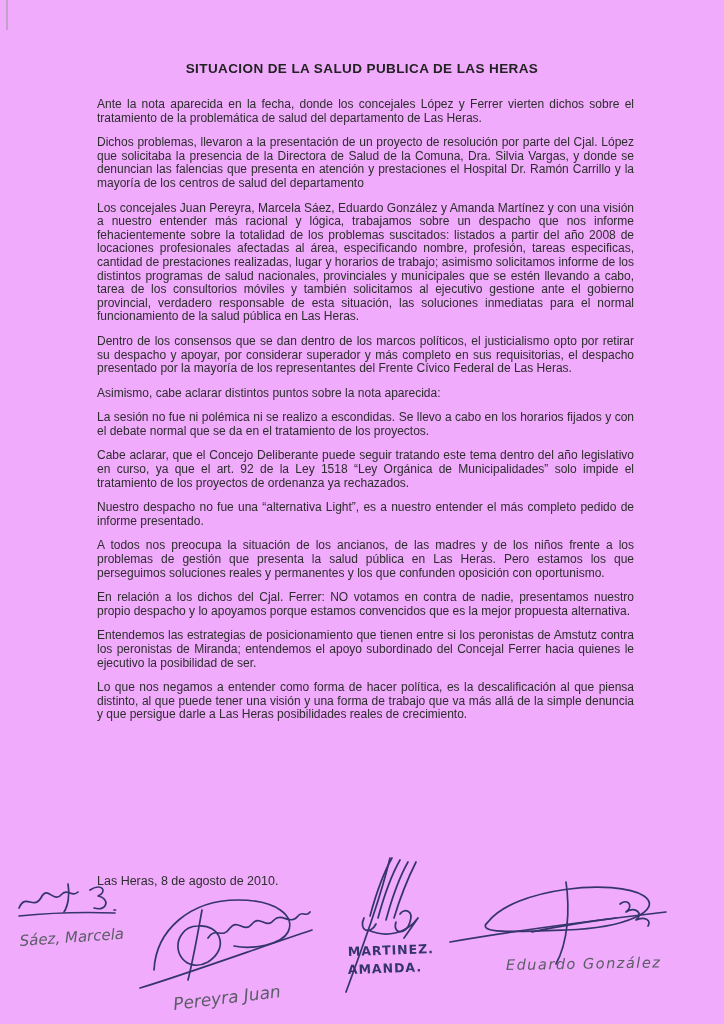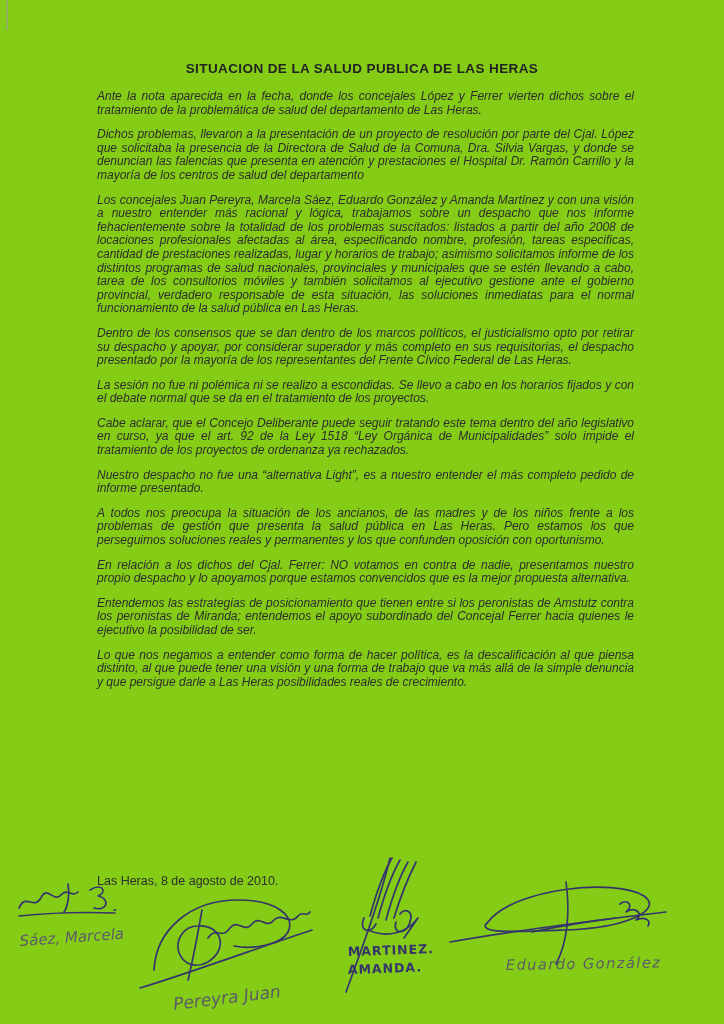--- a/index.html
+++ b/index.html
@@ -2,21 +2,21 @@
 <html><head>
 <meta charset="utf-8">
 <style>
   * { margin: 0; padding: 0; box-sizing: border-box; }
   html, body { background: #e9e9e9; }
   .page {
     position: relative;
     width: 724px;
     height: 1024px;
     margin: 0 auto;
-    background: #84cc16;
+    background: #f0abfc;
     overflow: hidden;
     font-family: "Liberation Sans", sans-serif;
     color: #2d2d2d;
   }
   .scan-artifact {
     position: absolute;
     left: 6px; top: 0;
     width: 2px; height: 30px;
     background: #9a9a9a;
     opacity: .55;
@@ -27,23 +27,22 @@
     width: 100%;
     text-align: center;
     font-weight: bold;
     font-size: 13.5px;
     letter-spacing: .4px;
     color: #222;
   }
   .body-text {
     position: absolute;
     left: 97px;
-    top: 90px;
+    top: 98px;
     width: 537px;
-    font-style: italic;
   }
   .body-text p {
     margin: 0 0 11px 0;
     text-align: justify;
     font-size: 12px;
     line-height: 13.6px;
     color: #2d2d2d;
   }
   .date-line {
     position: absolute;
@@ -78,20 +77,21 @@
 
   <div class="scan-artifact"></div>
 
   <div class="title">SITUACION DE LA SALUD PUBLICA DE LAS HERAS</div>
 
   <div class="body-text">
       <p>Ante la nota aparecida en la fecha, donde los concejales López y Ferrer vierten dichos sobre el tratamiento de la problemática de salud del departamento de Las Heras.</p>
       <p>Dichos problemas, llevaron a la presentación de un proyecto de resolución por parte del Cjal. López que solicitaba la presencia de la Directora de Salud de la Comuna, Dra. Silvia Vargas, y donde se denuncian las falencias que presenta en atención y prestaciones el Hospital Dr. Ramón Carrillo y la mayoría de los centros de salud del departamento</p>
       <p>Los concejales Juan Pereyra, Marcela Sáez, Eduardo González y Amanda Martínez y con una visión a nuestro entender más racional y lógica, trabajamos sobre un despacho que nos informe fehacientemente sobre la totalidad de los problemas suscitados: listados a partir del año 2008 de locaciones profesionales afectadas al área, especificando nombre, profesión, tareas especificas, cantidad de prestaciones realizadas, lugar y horarios de trabajo; asimismo solicitamos informe de los distintos programas de salud nacionales, provinciales y municipales que se estén llevando a cabo, tarea de los consultorios móviles y también solicitamos al ejecutivo gestione ante el gobierno provincial, verdadero responsable de esta situación, las soluciones inmediatas para el normal funcionamiento de la salud pública en Las Heras.</p>
       <p>Dentro de los consensos que se dan dentro de los marcos políticos, el justicialismo opto por retirar su despacho y apoyar, por considerar superador y más completo en sus requisitorias, el despacho presentado por la mayoría de los representantes del Frente Cívico Federal de Las Heras.</p>
+      <p>Asimismo, cabe aclarar distintos puntos sobre la nota aparecida:</p>
       <p>La sesión no fue ni polémica ni se realizo a escondidas. Se llevo a cabo en los horarios fijados y con el debate normal que se da en el tratamiento de los proyectos.</p>
       <p>Cabe aclarar, que el Concejo Deliberante puede seguir tratando este tema dentro del año legislativo en curso, ya que el art. 92 de la Ley 1518 “Ley Orgánica de Municipalidades” solo impide el tratamiento de los proyectos de ordenanza ya rechazados.</p>
       <p>Nuestro despacho no fue una “alternativa Light”, es a nuestro entender el más completo pedido de informe presentado.</p>
       <p>A todos nos preocupa la situación de los ancianos, de las madres y de los niños frente a los problemas de gestión que presenta la salud pública en Las Heras. Pero estamos los que perseguimos soluciones reales y permanentes y los que confunden oposición con oportunismo.</p>
       <p>En relación a los dichos del Cjal. Ferrer: NO votamos en contra de nadie, presentamos nuestro propio despacho y lo apoyamos porque estamos convencidos que es la mejor propuesta alternativa.</p>
       <p>Entendemos las estrategias de posicionamiento que tienen entre si los peronistas de Amstutz contra los peronistas de Miranda; entendemos el apoyo subordinado del Concejal Ferrer hacia quienes le ejecutivo la posibilidad de ser.</p>
       <p>Lo que nos negamos a entender como forma de hacer política, es la descalificación al que piensa distinto, al que puede tener una visión y una forma de trabajo que va más allá de la simple denuncia y que persigue darle a Las Heras posibilidades reales de crecimiento.</p>
     </div>
 
   <div class="date-line">Las Heras, 8 de agosto de 2010.</div>

